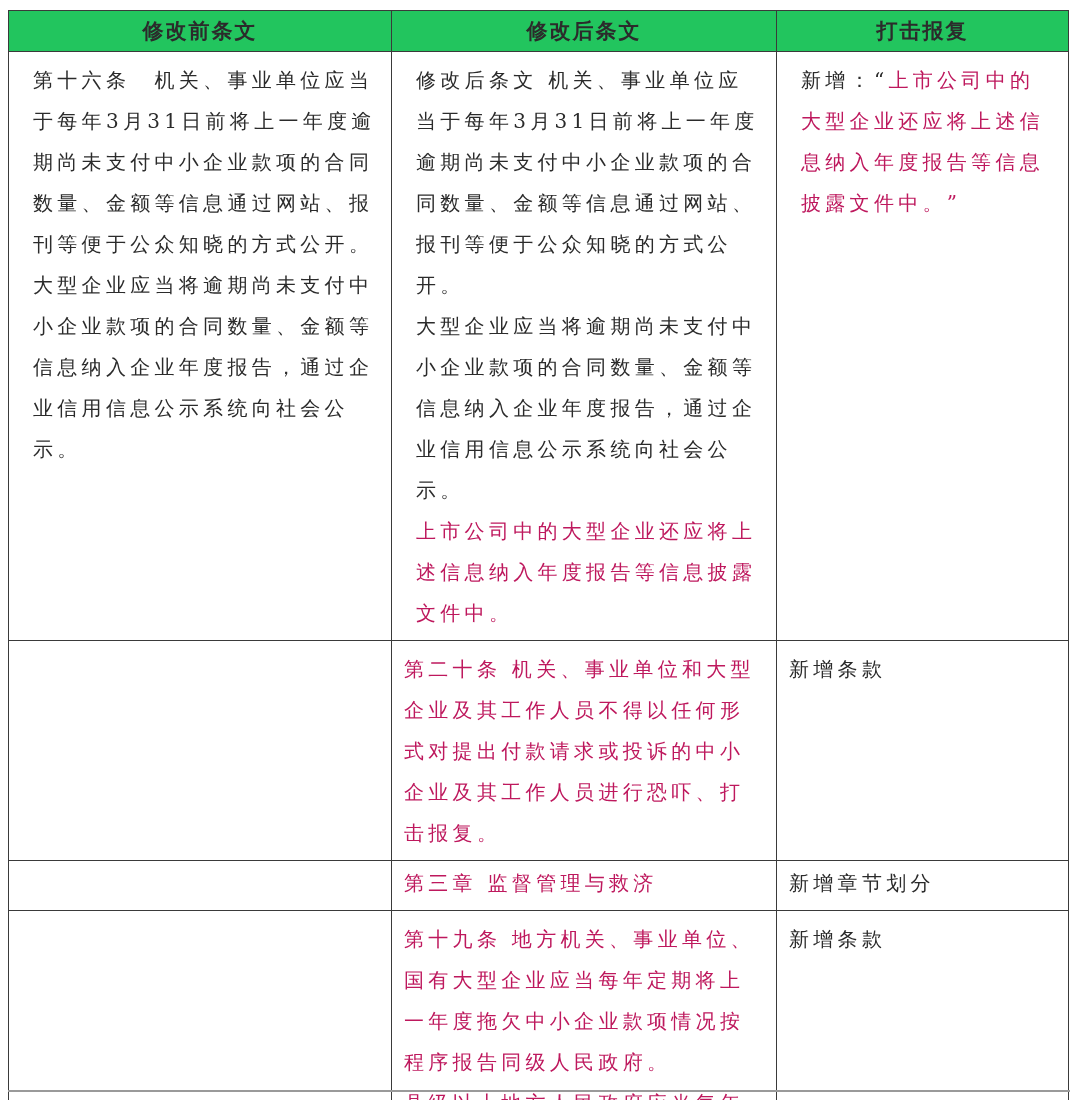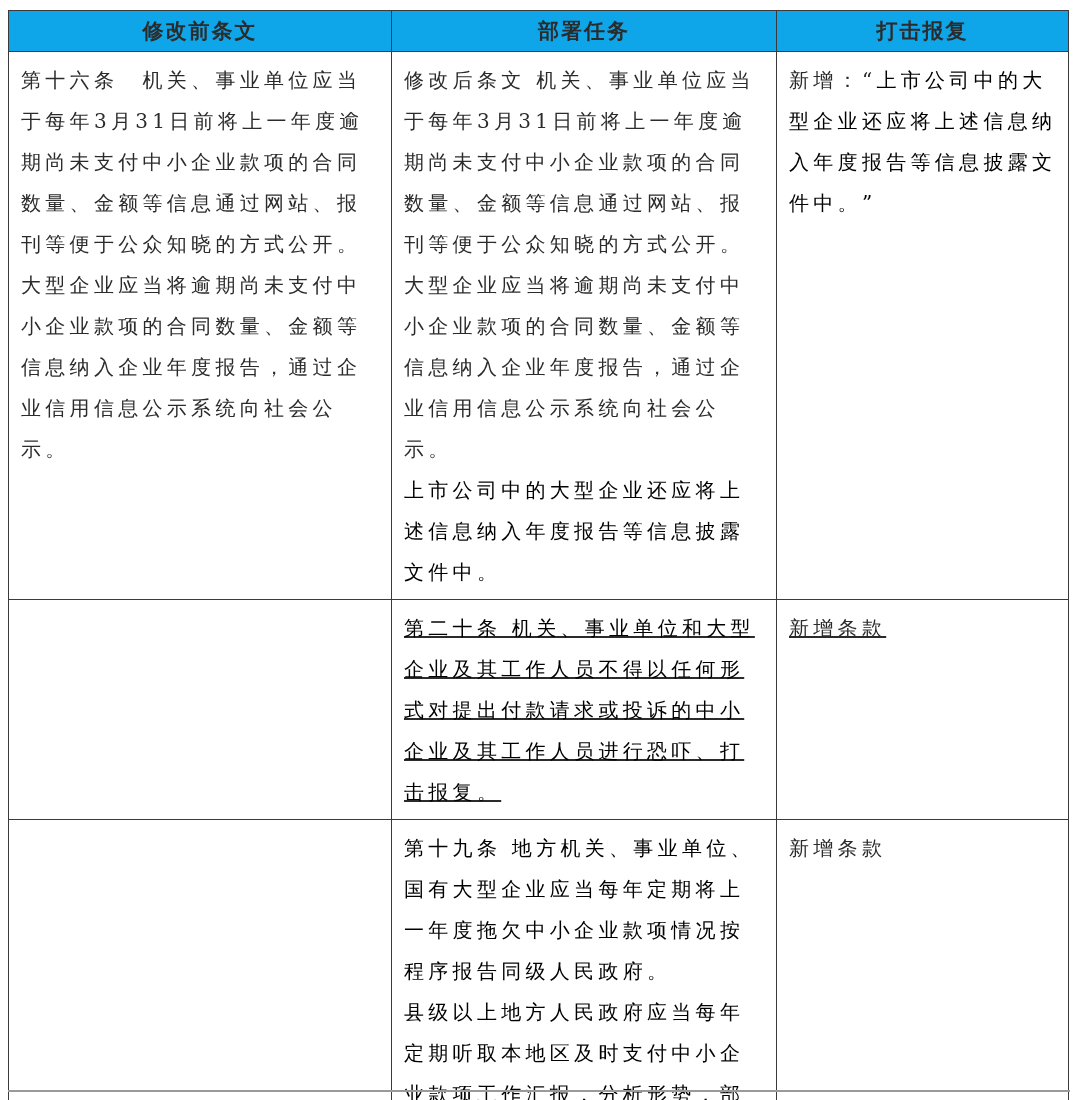--- a/index.html
+++ b/index.html
@@ -25,40 +25,40 @@
     }
     .doc-table col.c1 { width: 383px; }
     .doc-table col.c2 { width: 385px; }
     .doc-table col.c3 { width: 292px; }
     .doc-table th, .doc-table td {
       border: 1.5px solid #3a3a3a;
       vertical-align: top;
       padding: 0;
     }
     .doc-table th {
-      background: #0ea5e9;
+      background: #22c55e;
       height: 40px;
       font-size: 21px;
       font-weight: bold;
       text-align: center;
       vertical-align: middle;
       letter-spacing: 2px;
     }
     .cell-inner {
       padding: 8px 10px 6px 12px;
       font-size: 20px;
       line-height: 41px;
       letter-spacing: 4.3px;
       word-break: break-all;
     }
     .para { display: block; }
-    .red { color: #000000; }
+    .red { color: #be185d; }
     .black { color: #2b2b2b; }
-    tr.r1 td { height: 496px; }
-    tr.r2 td { height: 165px; text-decoration: underline; }
+    tr.r1 td { height: 496px; padding-left: 12px; }
+    tr.r2 td { height: 165px; }
     tr.r3 td { height: 42px; }
     tr.r4 td { height: 330px; }
     tr.r3 .cell-inner { padding-top: 2px; }
     .bottom-shade {
       position: absolute;
       left: 8px;
       top: 1090px;
       width: 1062px;
       height: 2px;
       background: #9a9a9a;
@@ -69,21 +69,21 @@
 
 <table class="doc-table">
   <colgroup>
     <col class="c1">
       <col class="c2">
       <col class="c3">
   </colgroup>
   <thead>
     <tr>
       <th>修改前条文</th>
-      <th>部署任务</th>
+      <th>修改后条文</th>
       <th>打击报复</th>
     </tr>
   </thead>
   <tbody>
 
     <tr class="r1">
       <td>
         <div class="cell-inner">
           <span class="para black">第十六条　机关、事业单位应当于每年3月31日前将上一年度逾期尚未支付中小企业款项的合同数量、金额等信息通过网站、报刊等便于公众知晓的方式公开。</span>
           <span class="para black">大型企业应当将逾期尚未支付中小企业款项的合同数量、金额等信息纳入企业年度报告，通过企业信用信息公示系统向社会公示。</span>
@@ -112,20 +112,35 @@
           <span class="para red">第二十条 机关、事业单位和大型企业及其工作人员不得以任何形式对提出付款请求或投诉的中小企业及其工作人员进行恐吓、打击报复。</span>
         </div>
       </td>
       <td>
         <div class="cell-inner">
           <span class="black">新增条款</span>
         </div>
       </td>
     </tr>
 
+    <tr class="r3">
+      <td>
+          <div class="cell-inner"></div>
+        </td>
+      <td>
+        <div class="cell-inner">
+          <span class="para red">第三章 监督管理与救济</span>
+        </div>
+      </td>
+      <td>
+        <div class="cell-inner">
+          <span class="black">新增章节划分</span>
+        </div>
+      </td>
+    </tr>
 
     <tr class="r4">
       <td>
           <div class="cell-inner"></div>
         </td>
       <td>
         <div class="cell-inner">
           <span class="para red">第十九条 地方机关、事业单位、国有大型企业应当每年定期将上一年度拖欠中小企业款项情况按程序报告同级人民政府。</span>
           <span class="para red">县级以上地方人民政府应当每年定期听取本地区及时支付中小企业款项工作汇报，分析形势，部署任务，研究重大事项，解决突出问题。</span>
         </div>

